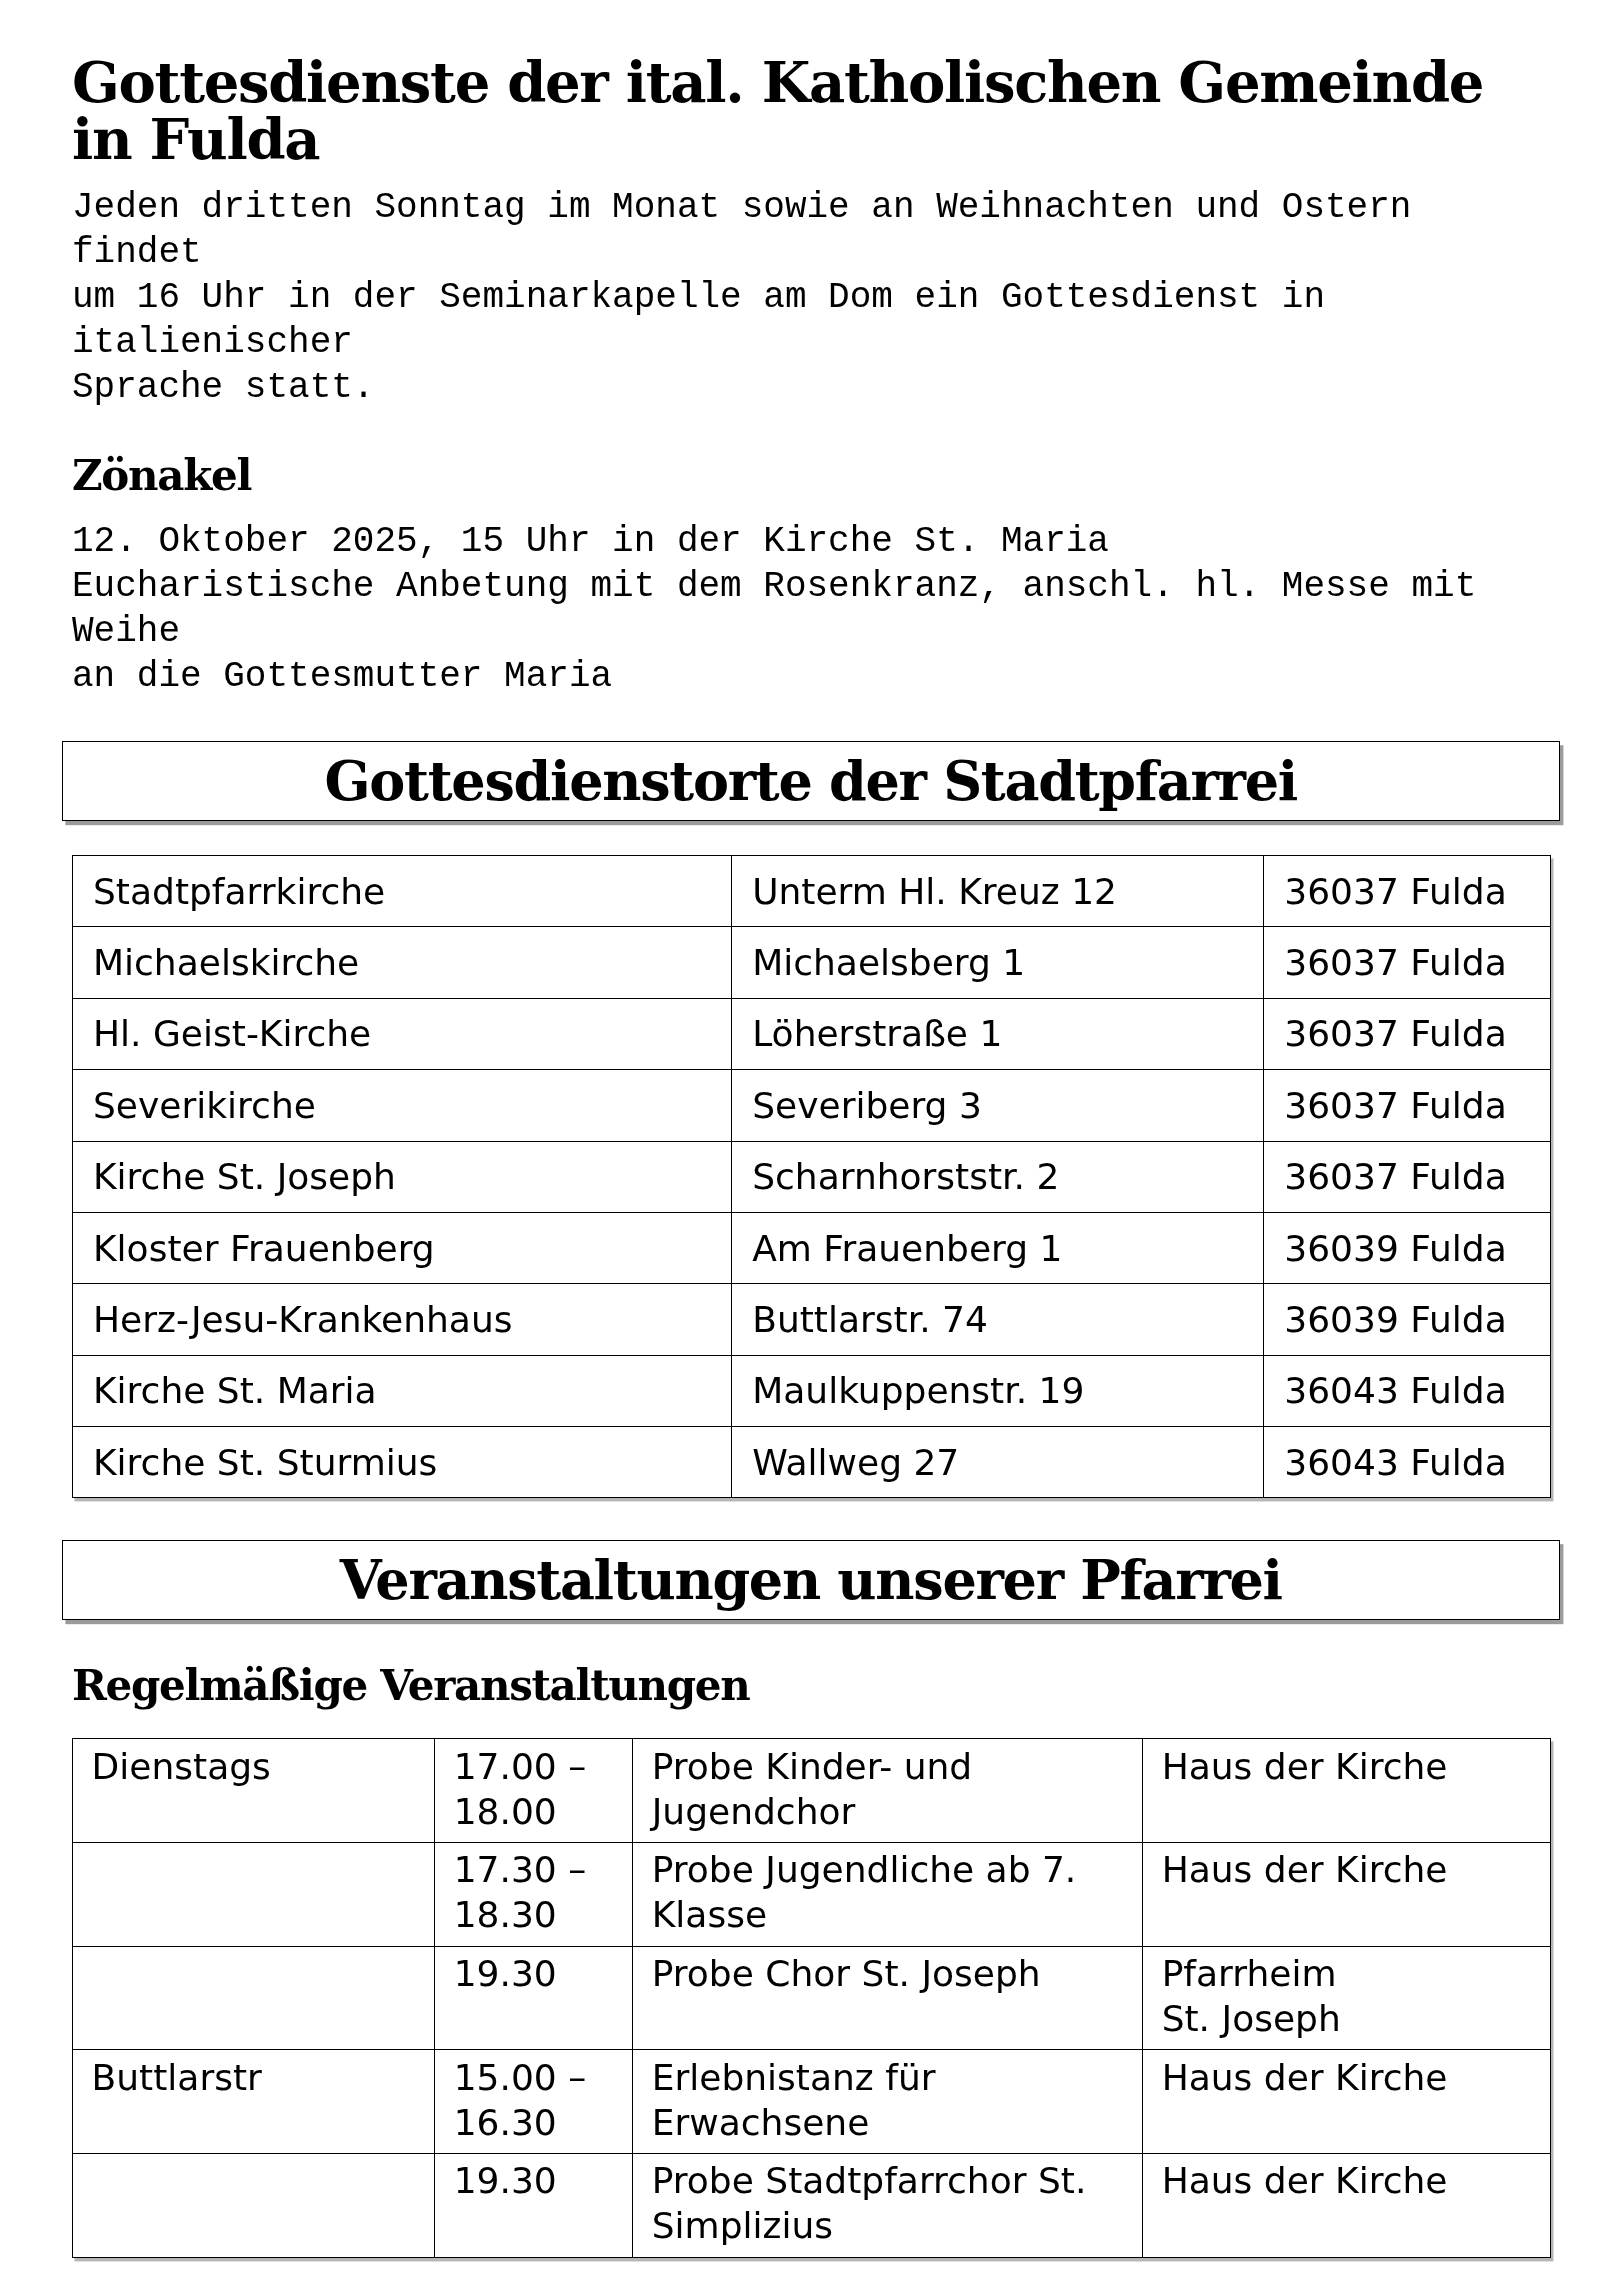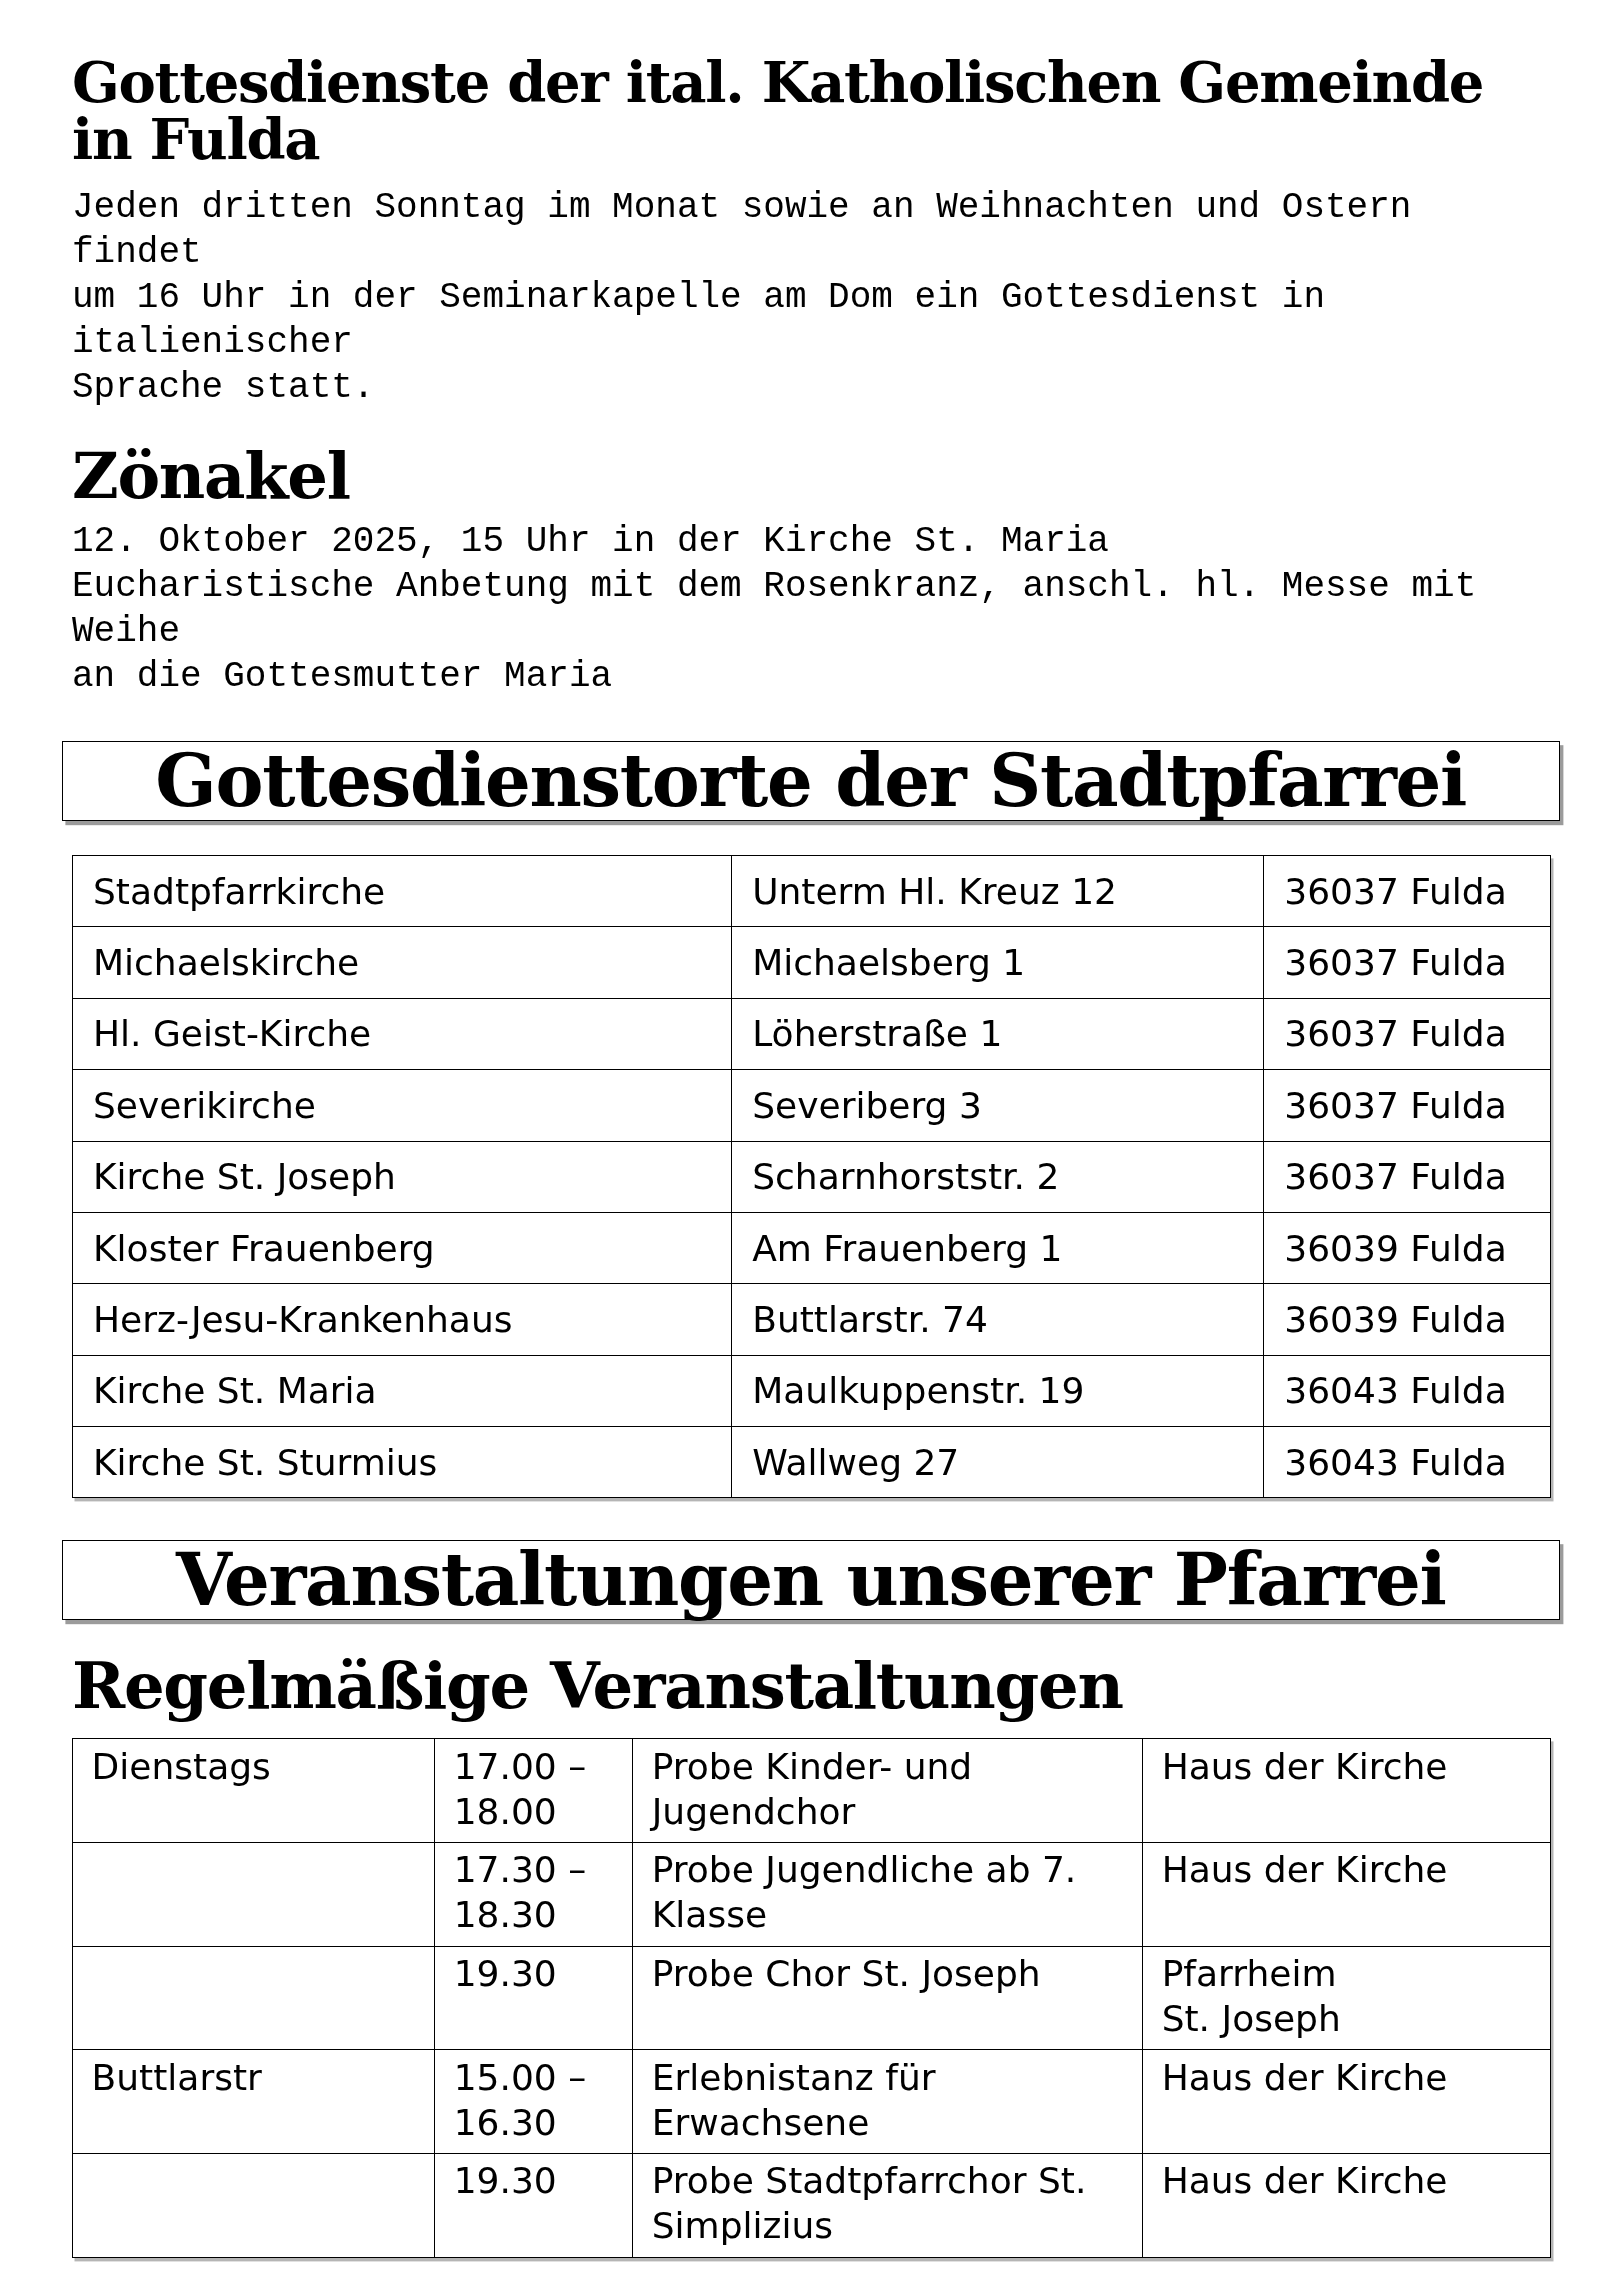--- a/index.html
+++ b/index.html
@@ -15,31 +15,31 @@
   }
   .page { padding: 54px 72px 0 72px; }
 
   h1, h2 {
     font-family: "DejaVu Serif", serif;
     font-weight: bold;
     letter-spacing: -1.3px;
     margin: 0;
   }
   h1 { font-size: 56px; line-height: 57px; margin-bottom: 17px; }
-  h2 { font-size: 64px; line-height: 57px; margin: 37px 0 15px 0; }
+  h2 { font-size: 42px; line-height: 57px; margin: 37px 0 15px 0; }
 
   p { margin: 0; white-space: pre-line; font-family: Liberation Mono, monospace; }
 
   .shadow-box {
     border: 1.7px solid #000;
     box-shadow: 3.4px 4.2px 0 #9b9b9b;
     text-align: center;
     font-family: "DejaVu Serif", serif;
     font-weight: bold;
-    font-size: 72px;
+    font-size: 54px;
     line-height: 78px;
     letter-spacing: -1.3px;
     margin: 42px -8.5px 0 -10px;
   }
 
   table {
     border-collapse: collapse;
     width: 100%;
     table-layout: fixed;
     box-shadow: 2.5px 3.4px 0 #b5b5b5;

